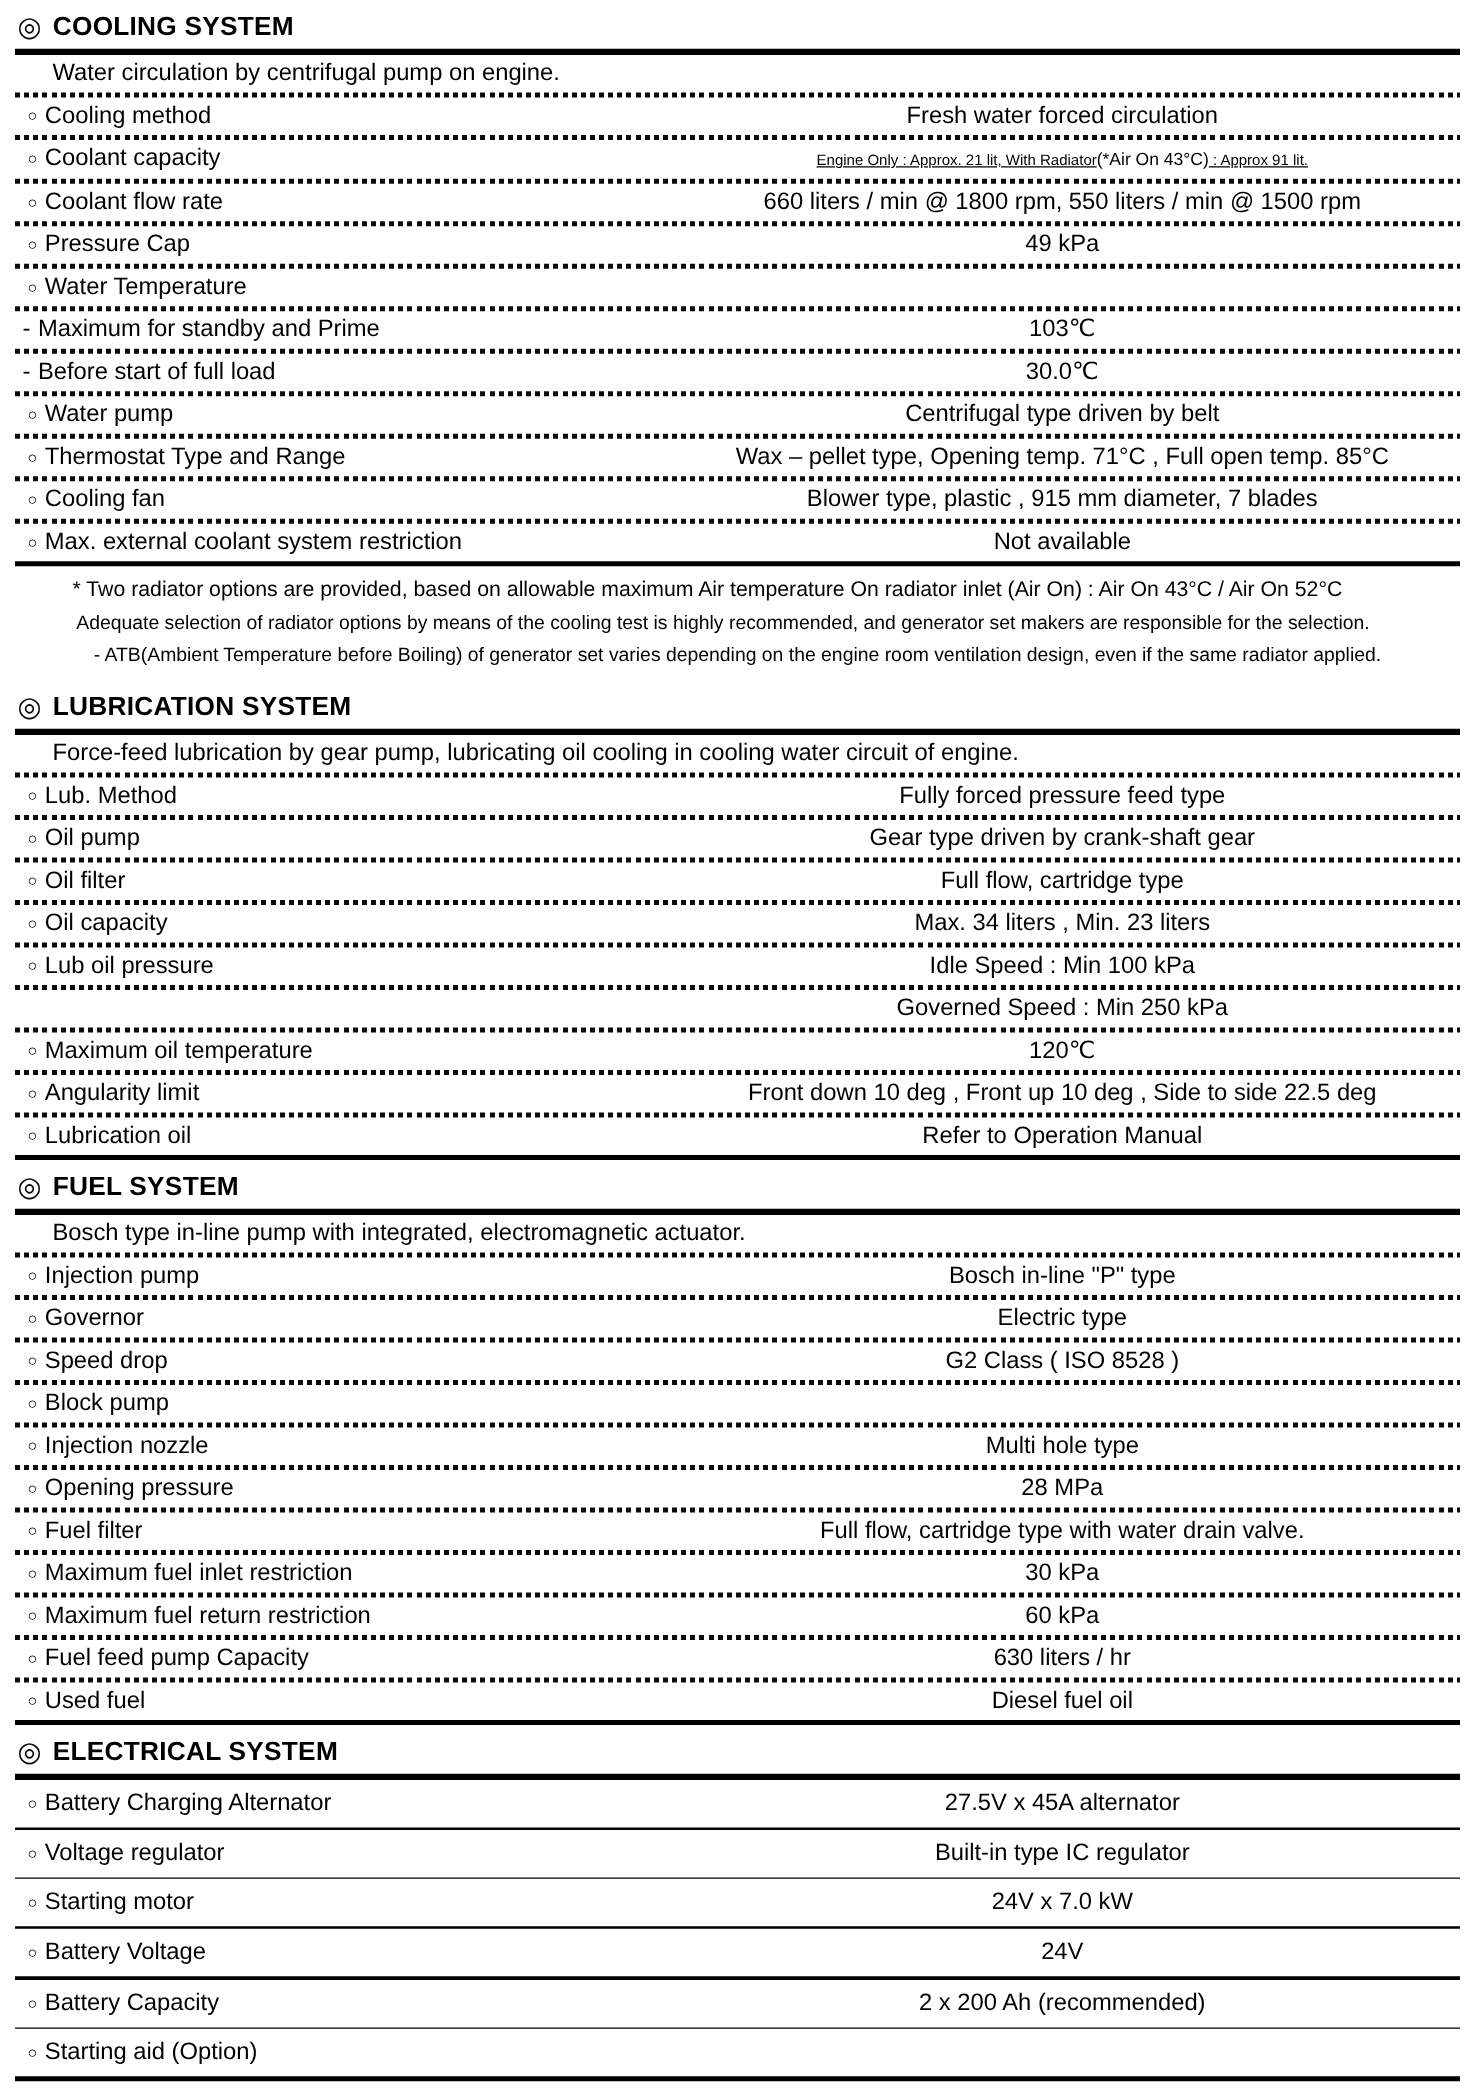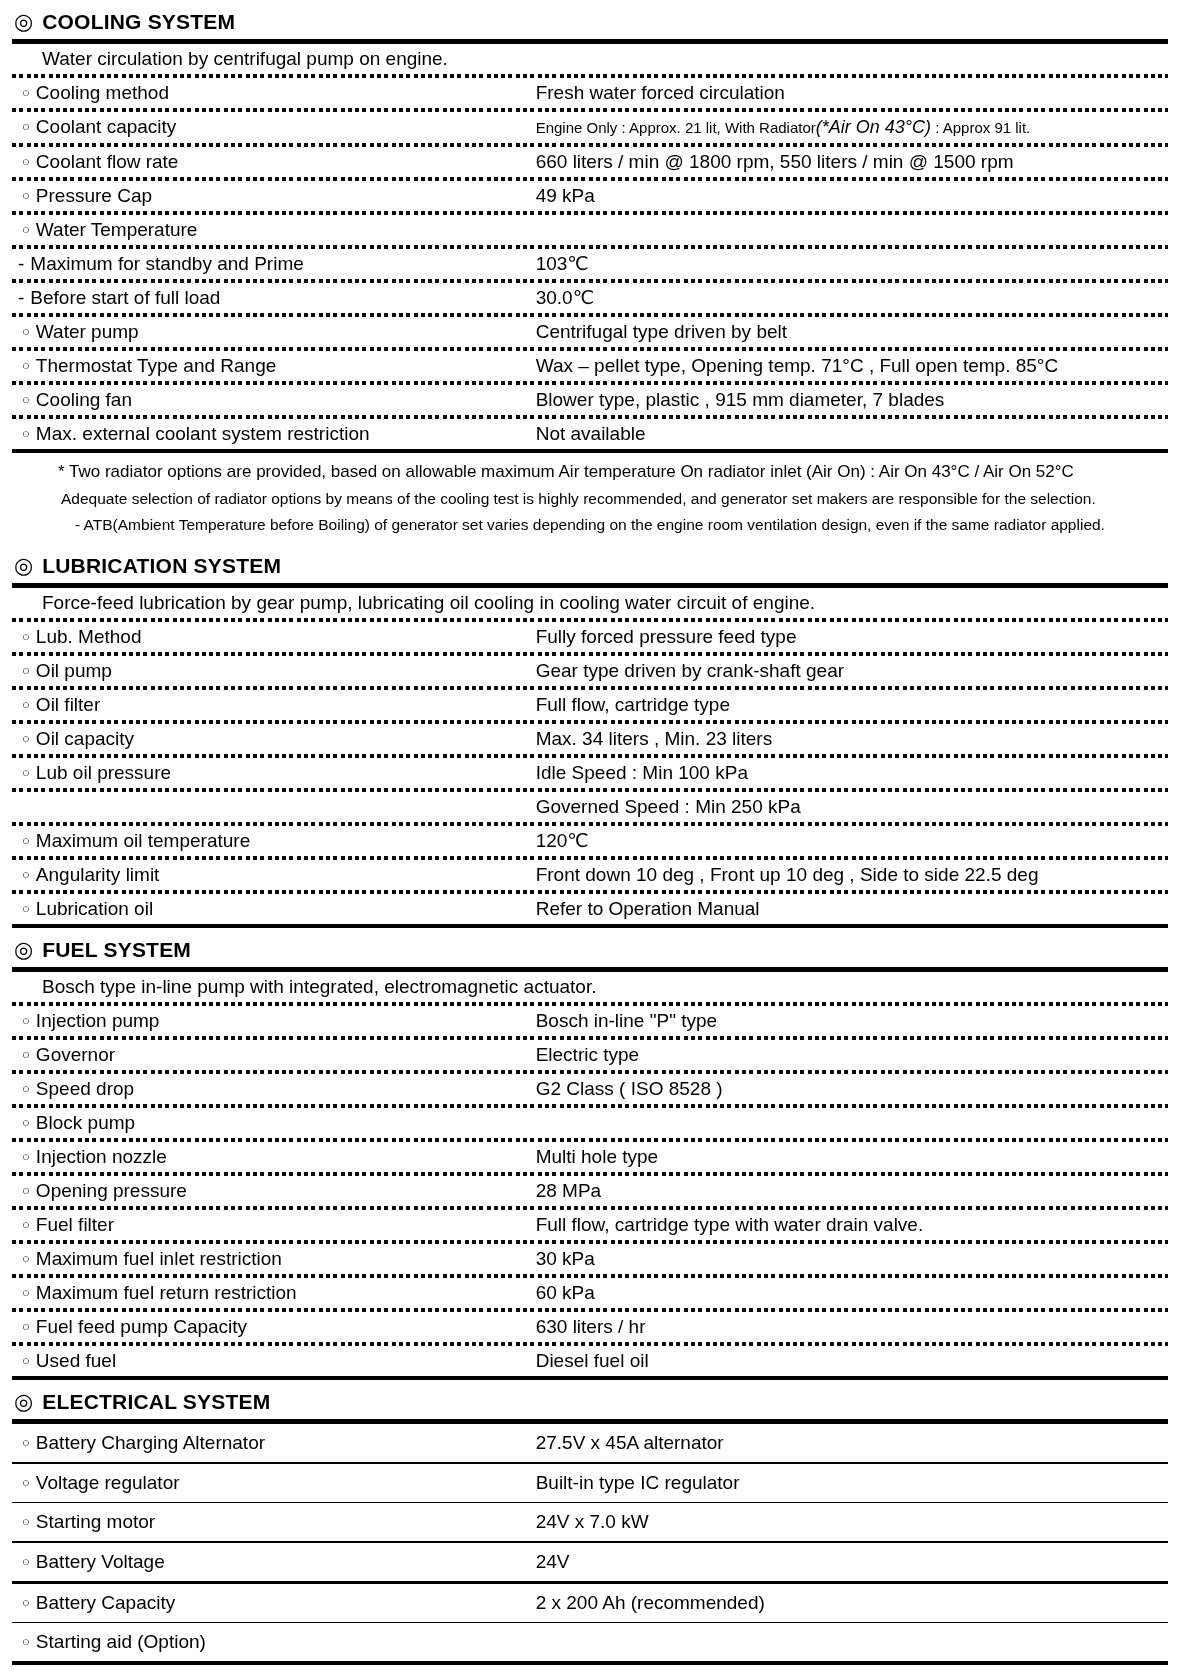--- a/index.html
+++ b/index.html
@@ -24,25 +24,25 @@
   .sep-solid.heavy { height:3px; }
 
   
   .intro-row { padding:4px 0 4px 30px; font-size:19px; line-height:22px; }
 
   
   .spec-row { display:flex; align-items:flex-start; padding:4px 0 4px 0; }
   .cell-label { flex:0 0 45.3%; display:flex; align-items:flex-start; gap:6px; padding-left:10px; font-size:19px; line-height:22px; box-sizing:border-box; }
   .cell-label.indent1 { padding-left:18px; }
   .cell-label.dash-row { padding-left:6px; }
-  .cell-value { flex:1 1 auto; font-size:19px; line-height:22px; padding-right:4px; }
+  .cell-value { flex:1 1 auto; font-size:19px; line-height:22px; padding-right:4px;text-align:center; }
   .bullet-circle { font-size:13px; line-height:22px; }
   .bullet-dash { font-size:19px; line-height:22px; }
-  .vp-md { font-size:15px; }
-  .vp-sm { font-size:18px;font-style:italic; }
+  .vp-md { font-size:12px;text-decoration:underline; }
+  .vp-sm { font-size:14px; }
 
   
   .section-electrical .spec-row { padding:8px 0 8px 0; }
 
   
   .footnotes { padding:5px 2px 6px 2px; }
   .footnote { line-height:27px;margin-left:44px; }
   .footnote.md { font-size:17px; line-height:28px; }
   .footnote.sm { font-size:15.5px; line-height:26px; }
   .footnote:nth-of-type(2) { padding-left:3px; }

